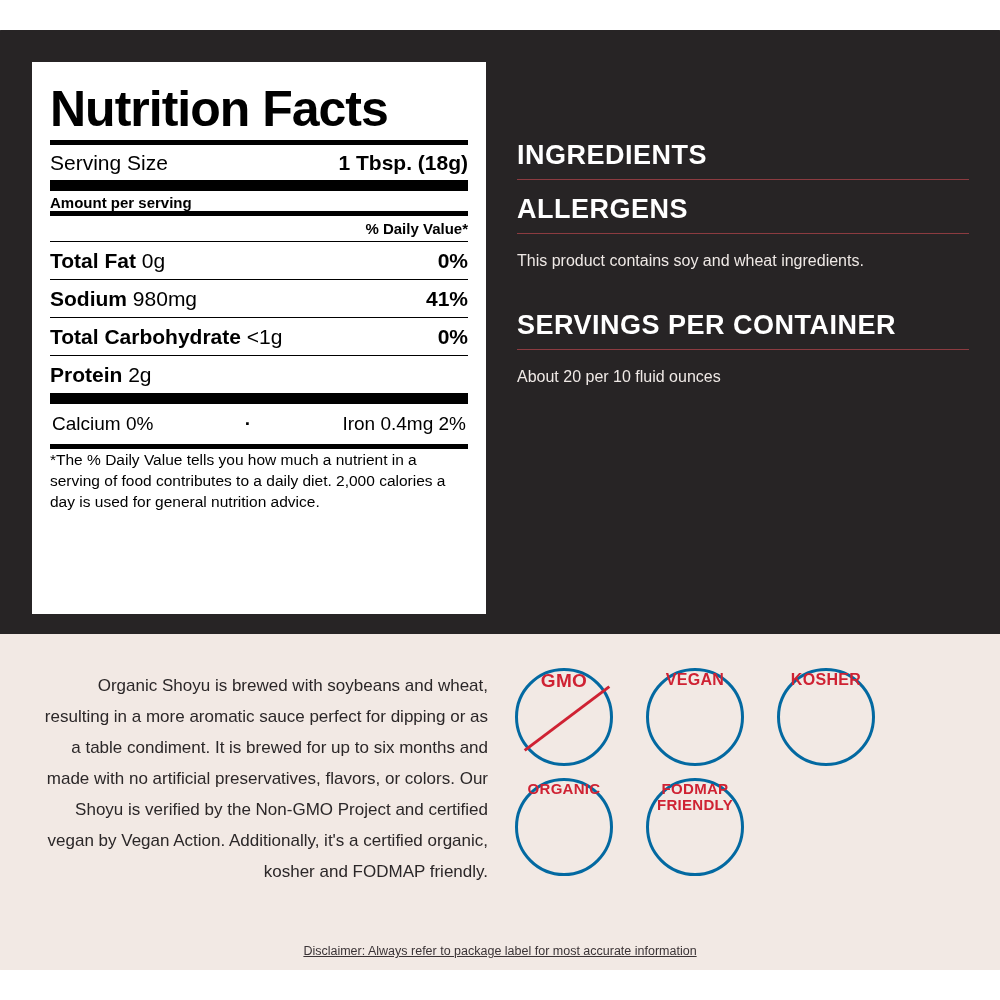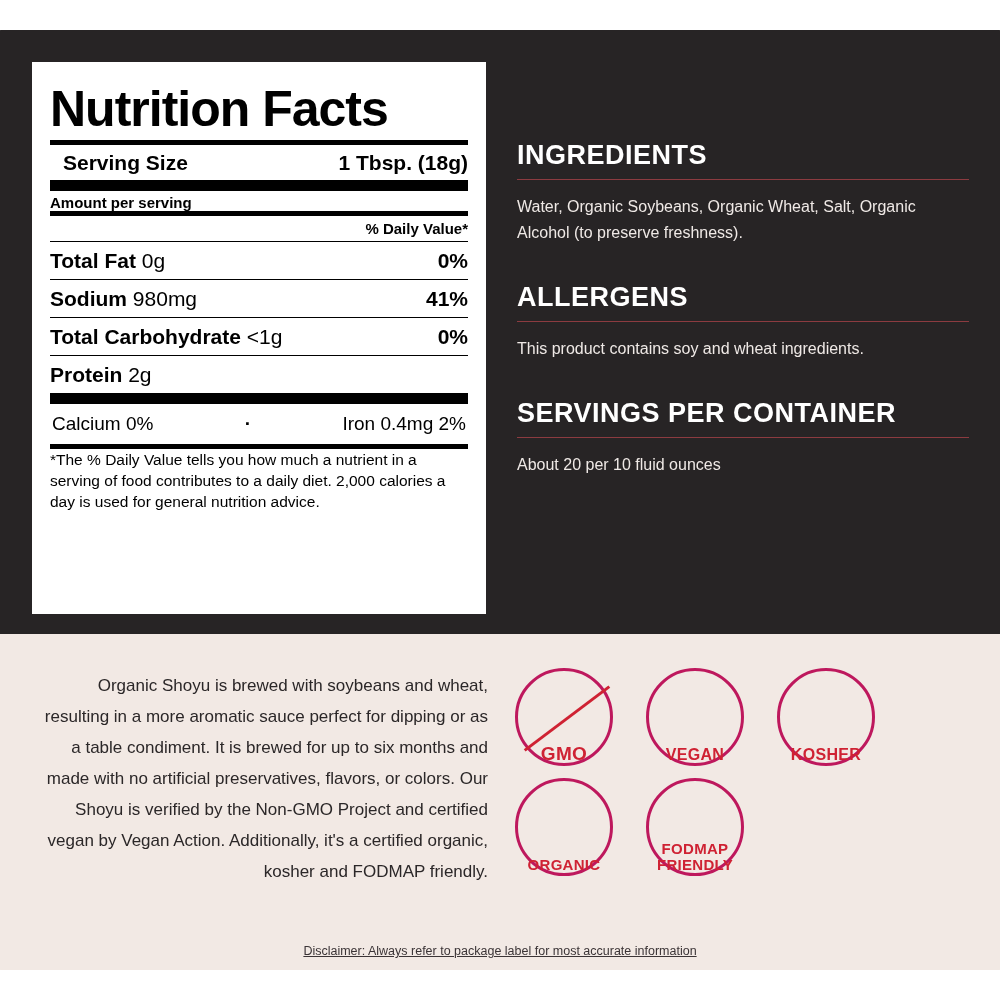--- a/index.html
+++ b/index.html
@@ -44,21 +44,21 @@
   .rule-thin { height: 1px; background: #000; }
   .rule-med { height: 5px; background: #000; }
   .rule-thick { height: 11px; background: #000; }
 
   .row {
     display: flex; justify-content: space-between; align-items: baseline;
     padding: 6px 0 5px 0;
     font-size: 20px;
   }
   .serving-row { font-size: 21px; }
-  .serving-row .label { font-weight: bold; margin-left: 13px; }
+  .serving-row .label { font-weight: normal; }
   .serving-row .value { font-weight: bold; }
 
   .amount-label { font-size: 15px; font-weight: bold; padding: 3px 0 0 0; }
   .cal-row {
     display: flex; justify-content: space-between; align-items: flex-end;
     padding: 0 0 4px 0;
   }
   .cal-word { font-size: 44px; font-weight: bold; letter-spacing: -1px; line-height: 48px; }
   .cal-num { font-size: 48px; font-weight: bold; line-height: 50px; }
 
@@ -125,23 +125,23 @@
   
   .badges {
     position: absolute;
     left: 515px; top: 668px;
     width: 420px;
   }
   .badge-row { display: flex; gap: 33px; margin-bottom: 12px; }
   .badge {
     position: relative;
     width: 98px; height: 98px;
-    border: 3px solid #be185d;
+    border: 3px solid #0369a1;
     border-radius: 50%;
-    display: flex; align-items: flex-end; justify-content: center;
+    display: flex; align-items: flex-start; justify-content: center;
     text-align: center;
   }
   .badge-text {
     color: #cf2233;
     font-weight: bold;
     font-size: 19px;
     line-height: 19px;
     letter-spacing: 0.3px;
   }
   .badge-text.small { font-size: 16px; line-height: 17px; }
@@ -219,21 +219,20 @@
       <span>Iron 0.4mg 2%</span>
     </div>
     <div class="rule-med"></div>
 
     <div class="footnote">*The % Daily Value tells you how much a nutrient in a serving of food contributes to a daily diet. 2,000 calories a day is used for general nutrition advice.</div>
   </div>
 
   <div class="info-col">
     <div class="info-head">INGREDIENTS</div>
     <div class="info-rule"></div>
-    <div class="info-body">Water, Organic Soybeans, Organic Wheat, Salt, Organic Alcohol (to preserve freshness).</div>
 
     <div class="info-head">ALLERGENS</div>
     <div class="info-rule"></div>
     <div class="info-body">This product contains soy and wheat ingredients.</div>
 
     <div class="info-head">SERVINGS PER CONTAINER</div>
     <div class="info-rule"></div>
     <div class="info-body">About 20 per 10 fluid ounces</div>
   </div>
 

